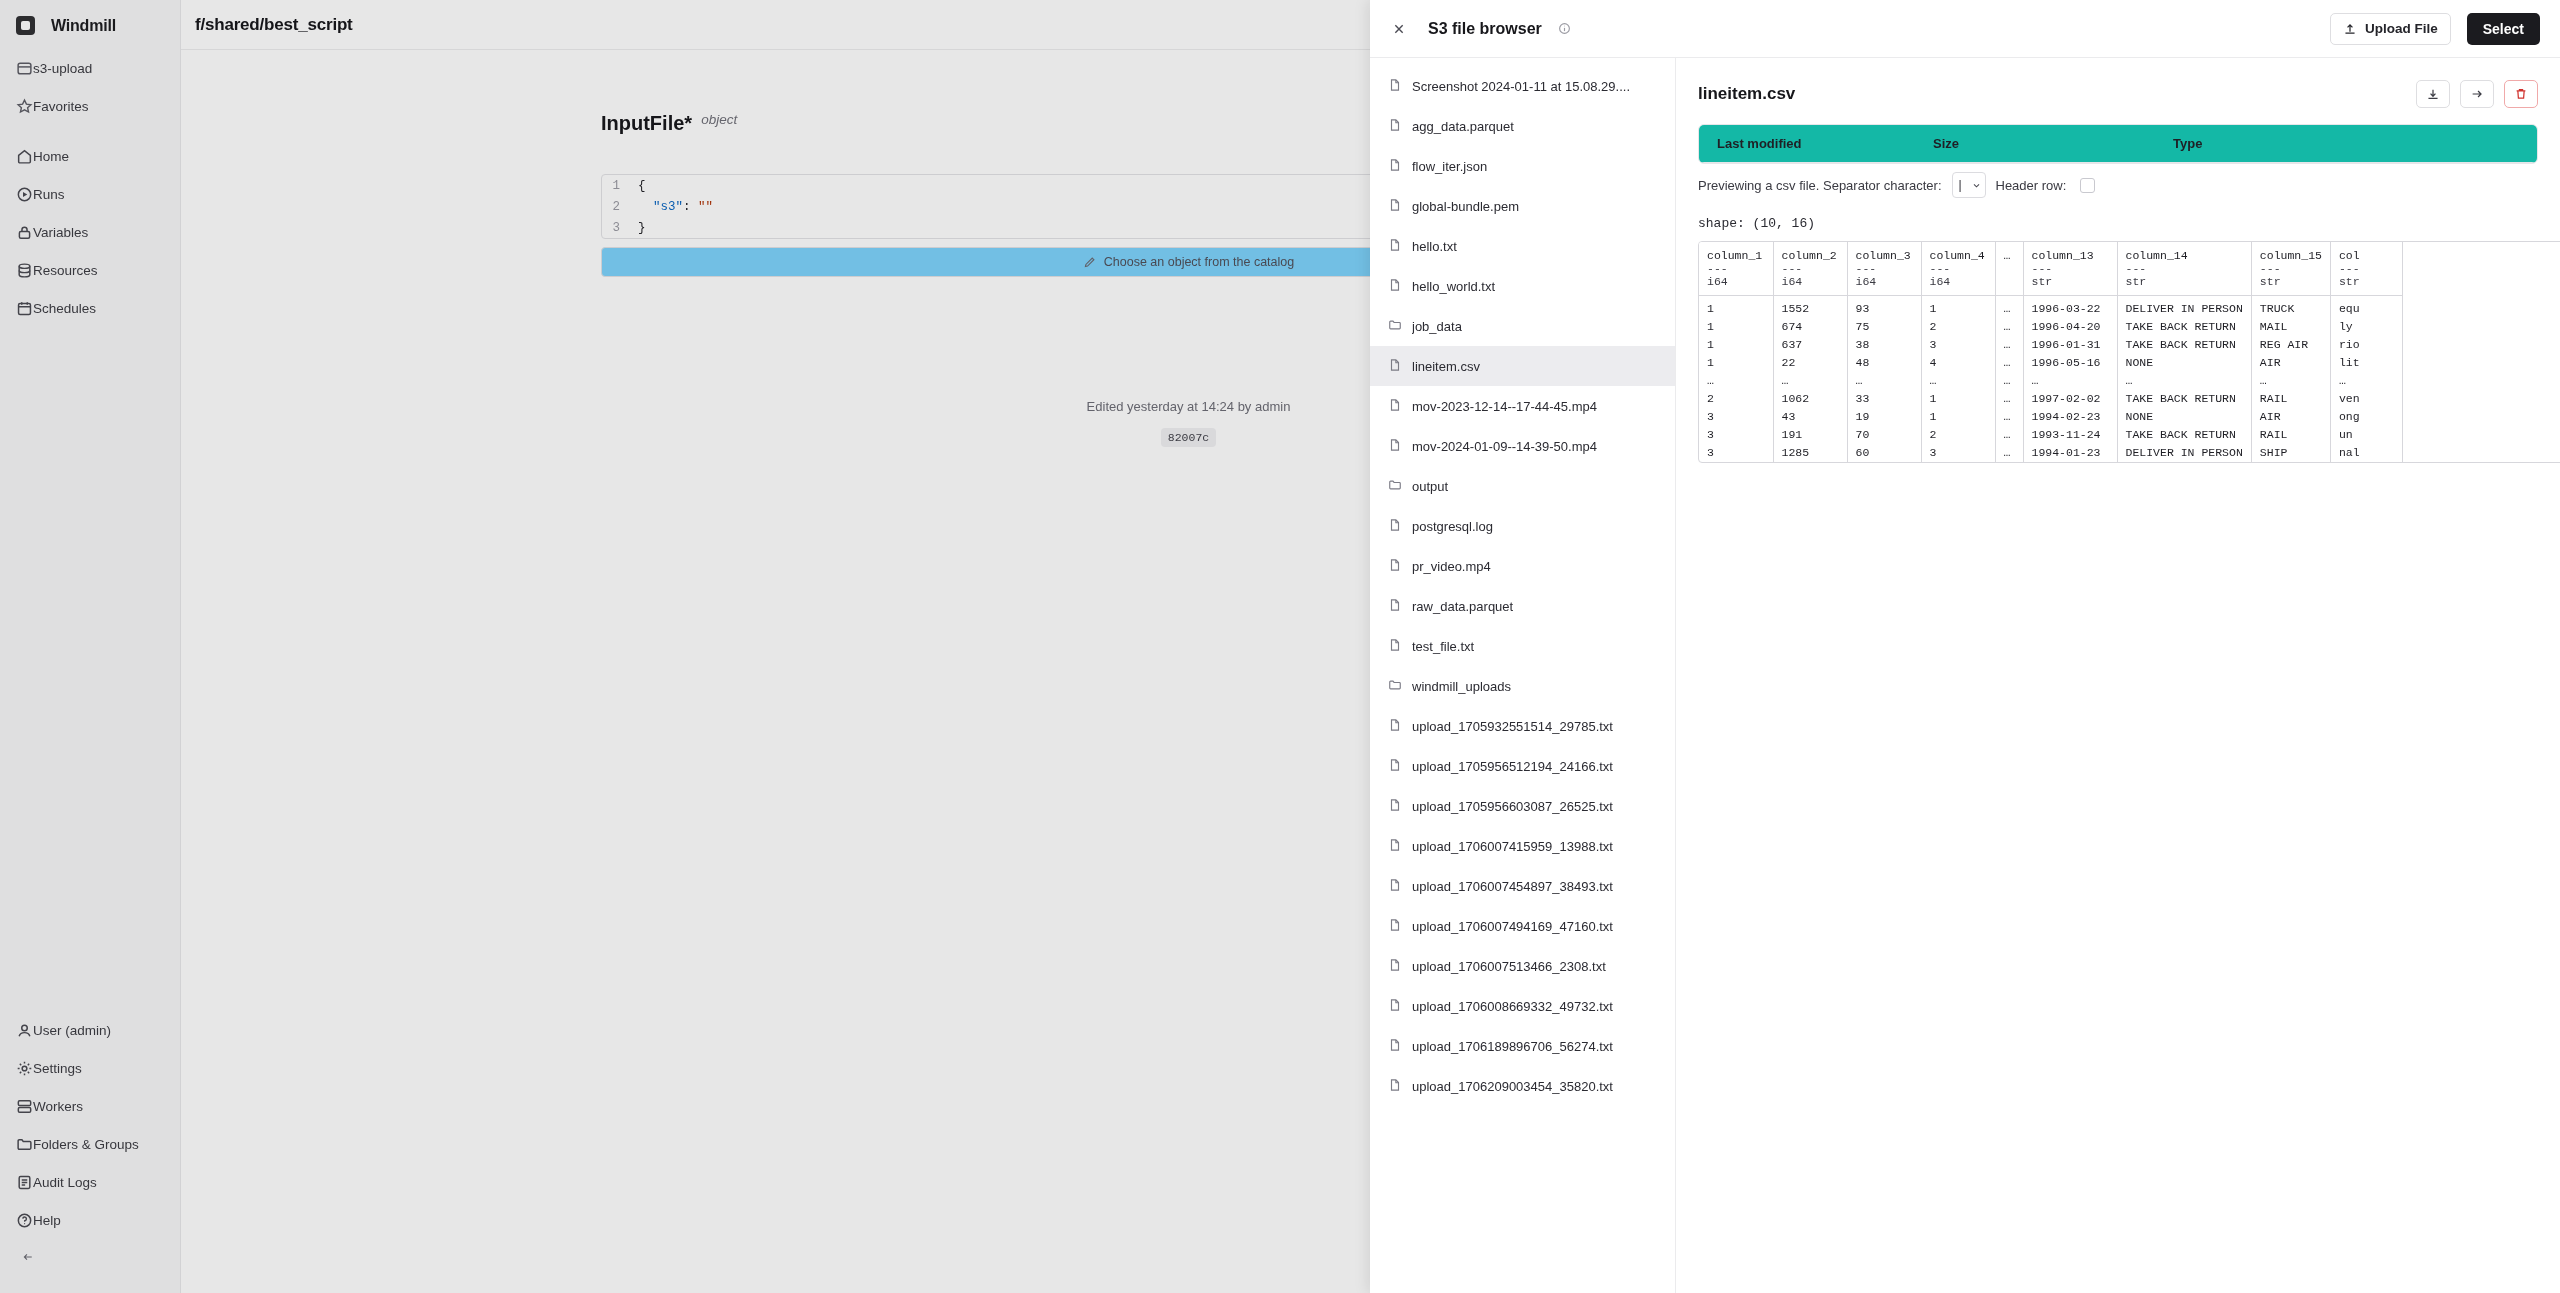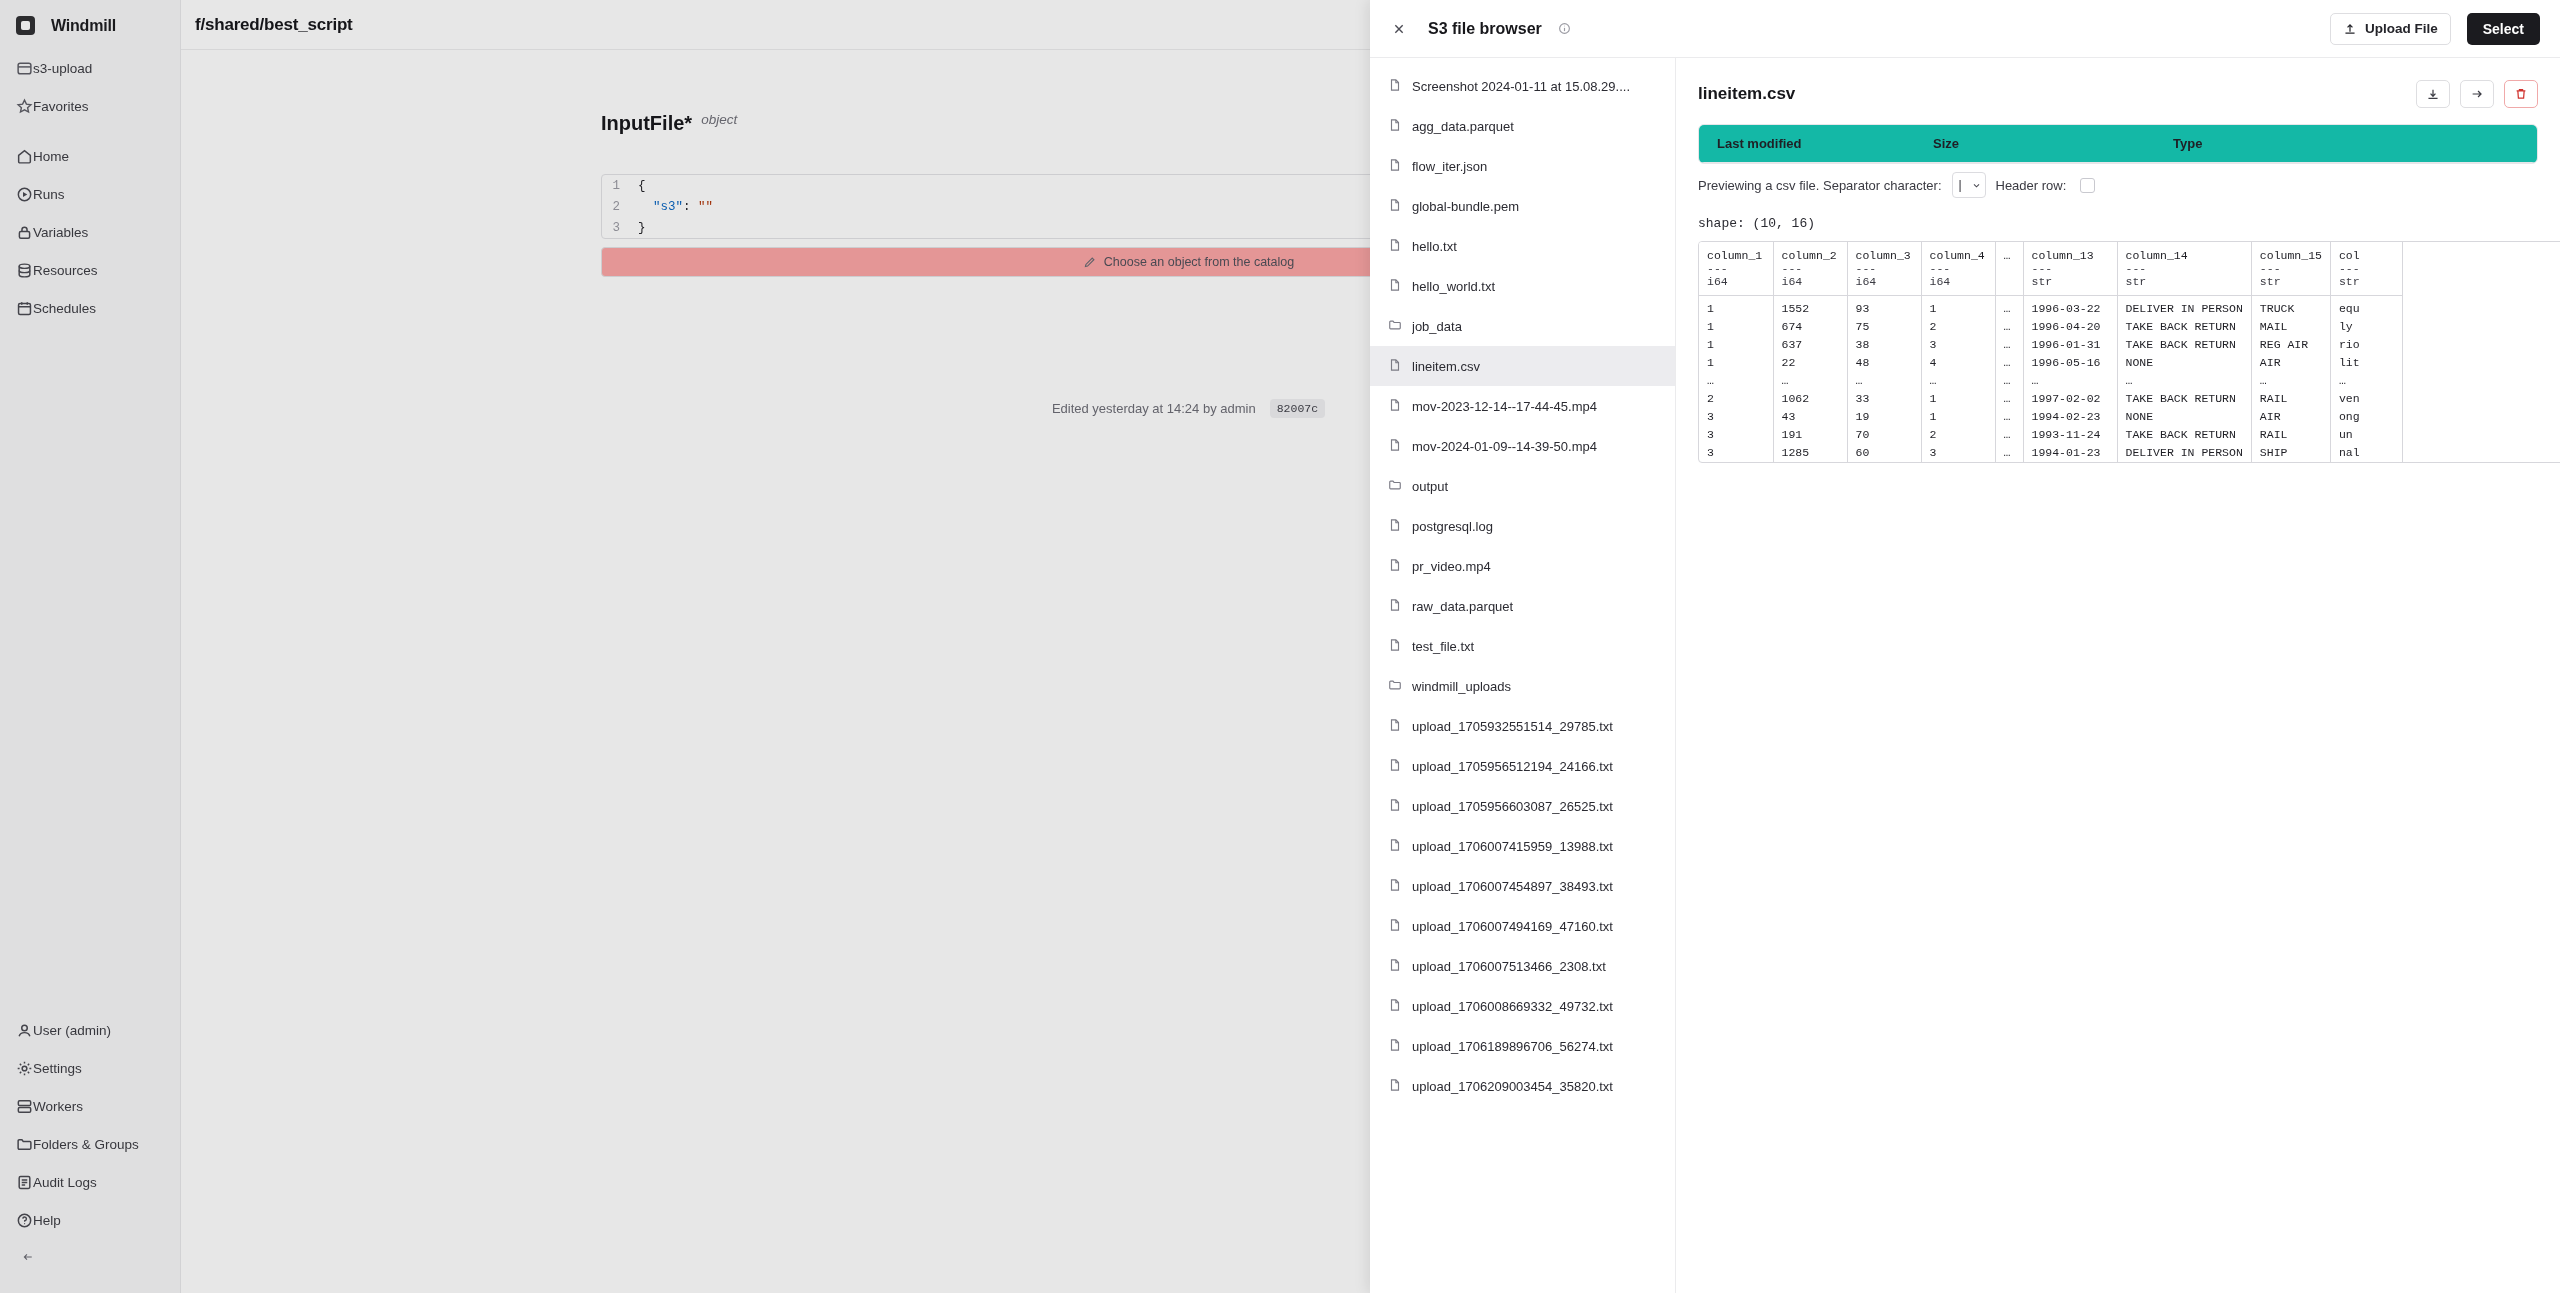--- a/index.html
+++ b/index.html
@@ -87,21 +87,21 @@
   .code-line { display: flex; height: 21px; align-items: center; font-family: "Liberation Mono", monospace; font-size: 12.5px; }
   .gutter {
     width: 26px; text-align: right; padding-right: 8px; color: #9a9aa3; flex: 0 0 auto;
   }
   .code-text { padding-left: 10px; color: #24242a; white-space: pre; }
   .tok-key { color: #0a66c2; }
   .tok-str { color: #b1360a; }
 
   .catalog-btn {
     margin-top: 8px; height: 30px; width: 100%;
-    border: 1px solid #e3e3e6; border-radius: 4px; background: #fca5a5;
+    border: 1px solid #e3e3e6; border-radius: 4px; background: #7dd3fc;
     display: flex; align-items: center; justify-content: center; gap: 8px;
     font-size: 12.5px; color: #50505a; cursor: pointer;
   }
 
   .run-row {
     display: flex; align-items: center; justify-content: flex-end;
     gap: 14px; margin-top: 44px;
   }
   .adv-btn {
     display: flex; align-items: center; gap: 8px; height: 34px; padding: 0 14px;
@@ -115,20 +115,21 @@
   .kbd-group { display: flex; gap: 3px; }
   .kbd {
     background: #3c3c44; color: #e6e6ea; font-size: 10.5px;
     border-radius: 3px; padding: 2px 5px; line-height: 1.2;
   }
   .run-label { color: #ffffff; font-size: 14px; font-weight: 700; }
 
   .edited-row {
     margin-top: 42px; display: flex; align-items: center; justify-content: center;
     gap: 14px;
+    flex-direction: column;
   }
   .edited-text { font-size: 13px; color: #6d6d76; }
   .hash-chip {
     font-size: 11.5px; color: #3f3f48; background: #f0f0f2;
     border-radius: 4px; padding: 3px 7px; font-family: "Liberation Mono", monospace;
   }
 
   
   .drawer-scrim {
     position: absolute; left: 0; top: 0; width: 2560px; height: 1293px;

